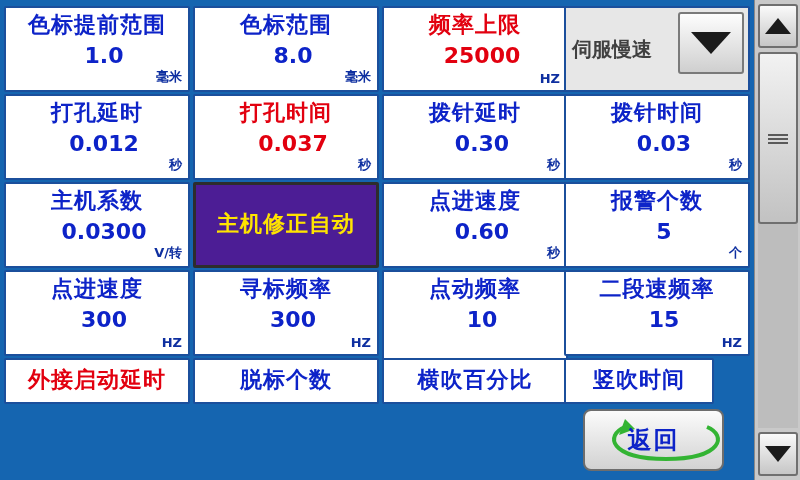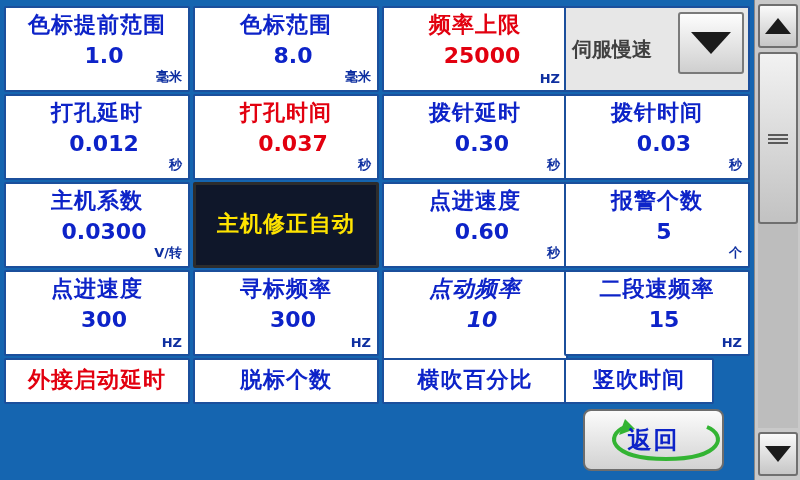--- a/index.html
+++ b/index.html
@@ -60,21 +60,21 @@
 
   
   .cell.titleonly .title {
     top: 50%;
     transform: translateY(-50%);
     margin-top: -1px;
   }
 
   
   .cell.selected {
-    background: #0f172a;
+    background: #4c1d95;
     border: 3px solid #2d2d2d;
   }
   .cell.selected .title {
     color: #ffe400;
     top: 50%;
     transform: translateY(-50%);
     margin-top: -1px;
   }
 
   
@@ -254,21 +254,21 @@
     <div class="cell" style="left:0px;   top:264px; width:186px; height:86px;">
       <div class="title blue">点进速度</div>
       <div class="value blue">300</div>
       <div class="unit">HZ</div>
     </div>
     <div class="cell" style="left:189px; top:264px; width:186px; height:86px;">
       <div class="title blue">寻标频率</div>
       <div class="value blue">300</div>
       <div class="unit">HZ</div>
     </div>
-    <div class="cell" style="left:378px; top:264px; width:186px; height:110px;font-style:italic;">
+    <div class="cell" style="left:378px; top:264px; width:186px; height:110px;">
       <div class="title blue">点动频率</div>
       <div class="value blue">10</div>
       <div class="unit">HZ</div>
     </div>
     <div class="cell" style="left:560px; top:264px; width:186px; height:86px;">
       <div class="title blue">二段速频率</div>
       <div class="value blue">15</div>
       <div class="unit">HZ</div>
     </div>
 

